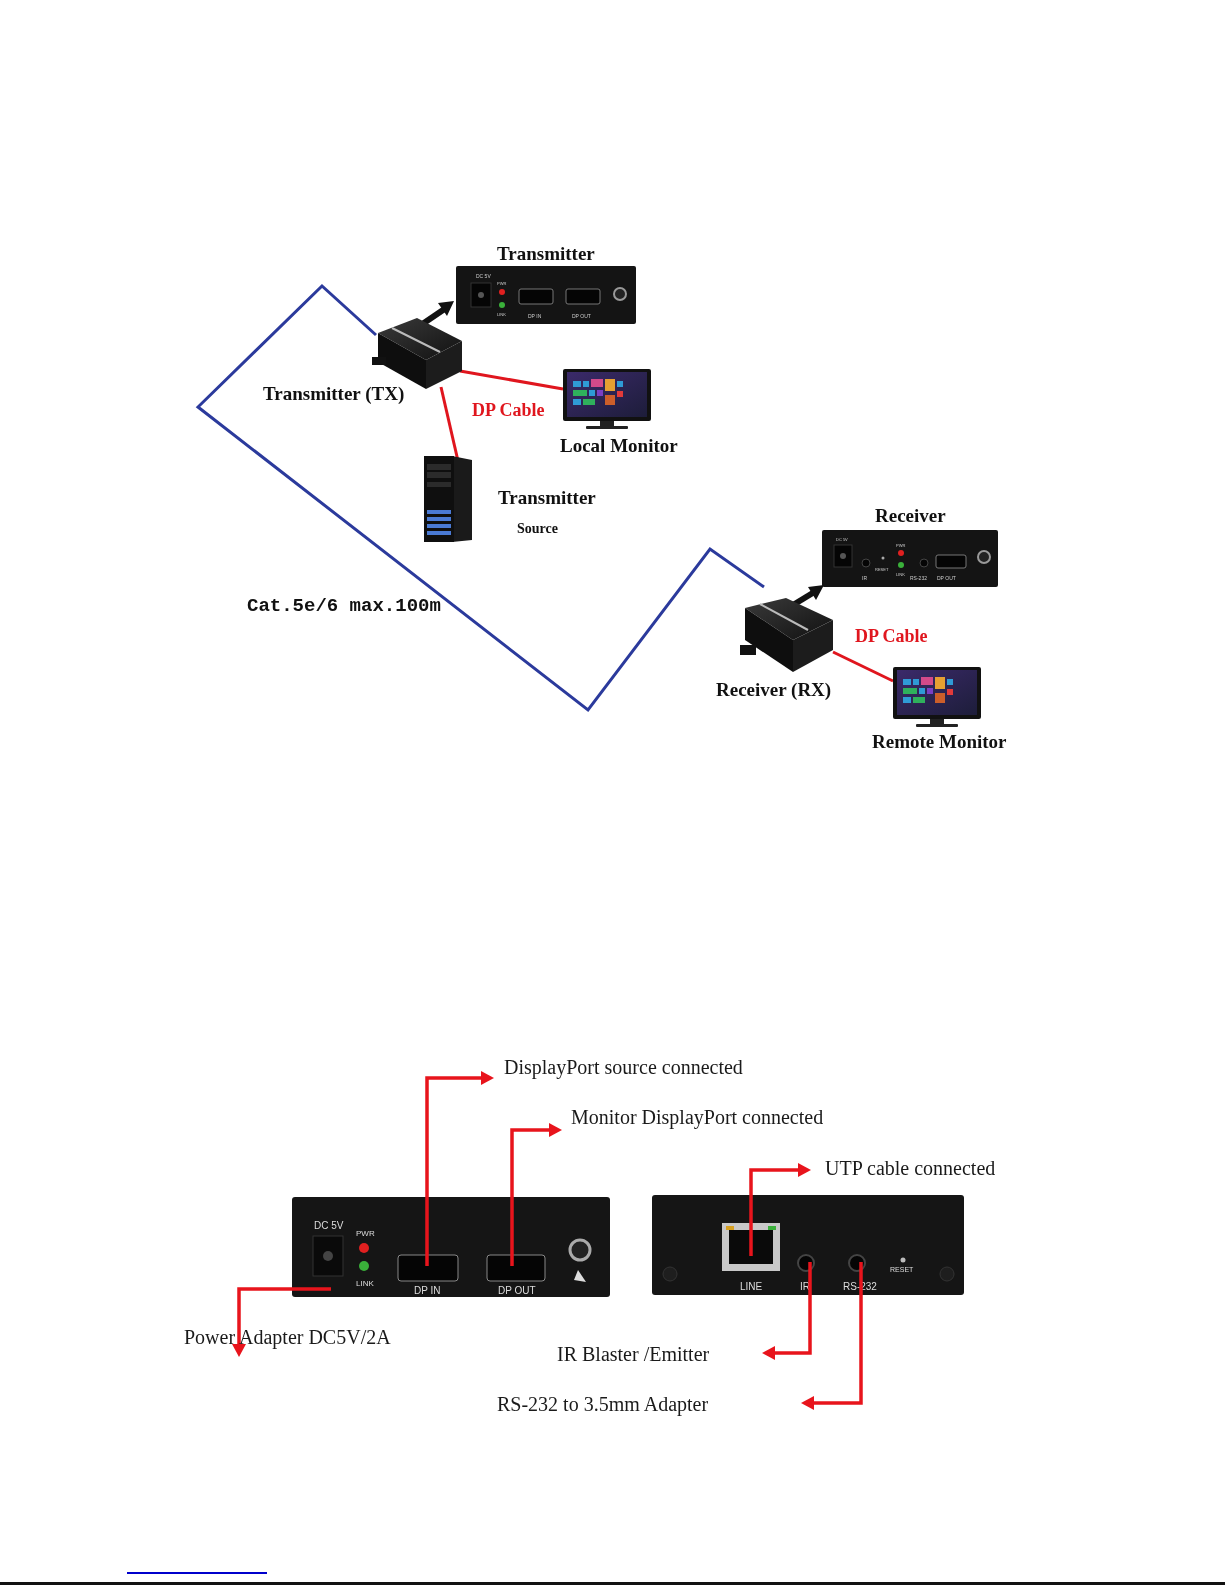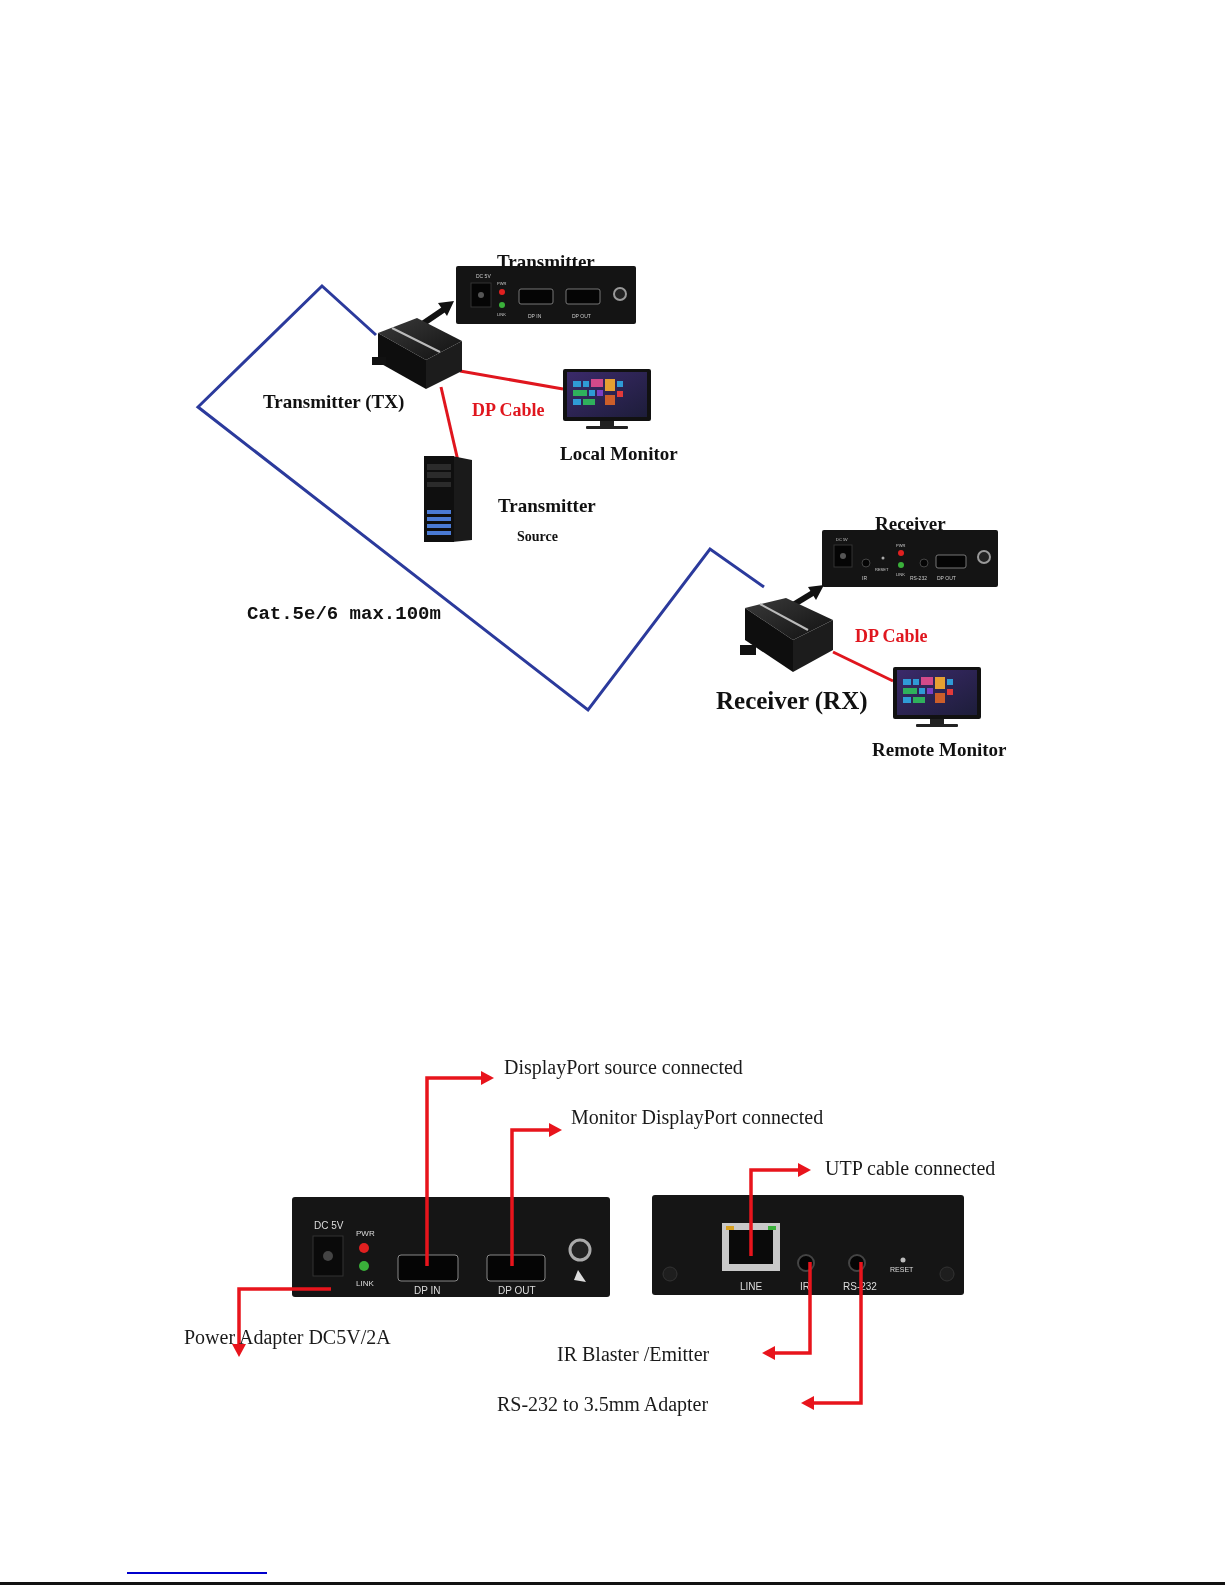--- a/index.html
+++ b/index.html
@@ -1,18 +1,18 @@
 <!DOCTYPE html>
 <html><head>
 <meta charset="utf-8">
 <style>
   html, body { margin:0; padding:0; background:#ffffff; }
   body { width:1225px; height:1585px; position:relative; overflow:hidden; font-family:"Liberation Serif", serif; }
   .abs { position:absolute; }
-  .lbl-bold { font-family:"Liberation Serif", serif; font-weight:bold; color:#111; white-space:nowrap;margin-top:8px; }
+  .lbl-bold { font-family:"Liberation Serif", serif; font-weight:bold; color:#111; white-space:nowrap; }
   .lbl-red { font-family:"Liberation Serif", serif; font-weight:bold; color:#e0161e; white-space:nowrap; }
   .lbl-reg { font-family:"Liberation Serif", serif; color:#1a1a1a; white-space:nowrap; }
   svg text { font-family:"Liberation Sans", sans-serif; }
   .footer-link { position:absolute; left:127px; top:1572px; width:140px; height:2px; background:#0000cc; }
   .footer-rule { position:absolute; left:0; top:1582px; width:1225px; height:3px; background:#111; }
 </style>
 </head>
 <body>
 
 <svg class="abs" style="left:0;top:0" width="1225" height="800">
@@ -153,21 +153,21 @@
 
 <div class="abs lbl-bold" style="left:497px;top:243px;font-size:19px;">Transmitter</div>
 <div class="abs lbl-bold" style="left:263px;top:383px;font-size:19px;">Transmitter (TX)</div>
 <div class="abs lbl-red" style="left:472px;top:400px;font-size:18px;">DP Cable</div>
 <div class="abs lbl-bold" style="left:560px;top:435px;font-size:19px;">Local Monitor</div>
 <div class="abs lbl-bold" style="left:498px;top:487px;font-size:19px;">Transmitter</div>
 <div class="abs lbl-bold" style="left:517px;top:521px;font-size:14px;">Source</div>
 <div class="abs lbl-bold" style="left:247px;top:595px;font-size:19px;font-family:Liberation Mono, monospace;">Cat.5e/6 max.100m</div>
 <div class="abs lbl-bold" style="left:875px;top:505px;font-size:19px;">Receiver</div>
 <div class="abs lbl-red" style="left:855px;top:626px;font-size:18px;">DP Cable</div>
-<div class="abs lbl-bold" style="left:716px;top:679px;font-size:25px;">Receiver (RX)</div>
+<div class="abs lbl-bold" style="left:716px;top:679px;font-size:19px;">Receiver (RX)</div>
 <div class="abs lbl-bold" style="left:872px;top:731px;font-size:19px;">Remote Monitor</div>
 
 <svg class="abs" style="left:0;top:1040px" width="1225" height="400">
 
   <g>
     <rect x="292" y="157" width="318" height="100" rx="3" fill="#151515"></rect>
     <rect x="313" y="196" width="30" height="40" fill="#0a0a0a" stroke="#333"></rect>
     <circle cx="328" cy="216" r="5" fill="#444"></circle>
     <circle cx="364" cy="208" r="5" fill="#e02020"></circle>
     <circle cx="364" cy="226" r="5" fill="#3ab03a"></circle>

